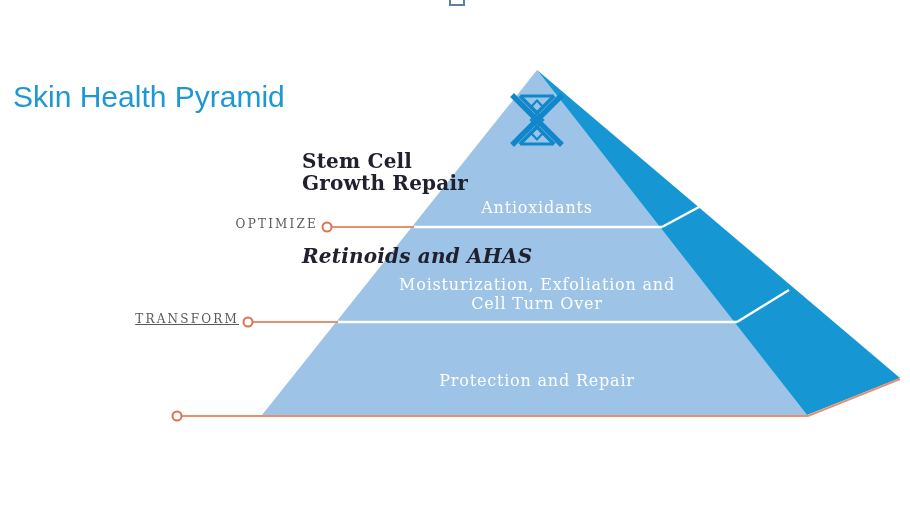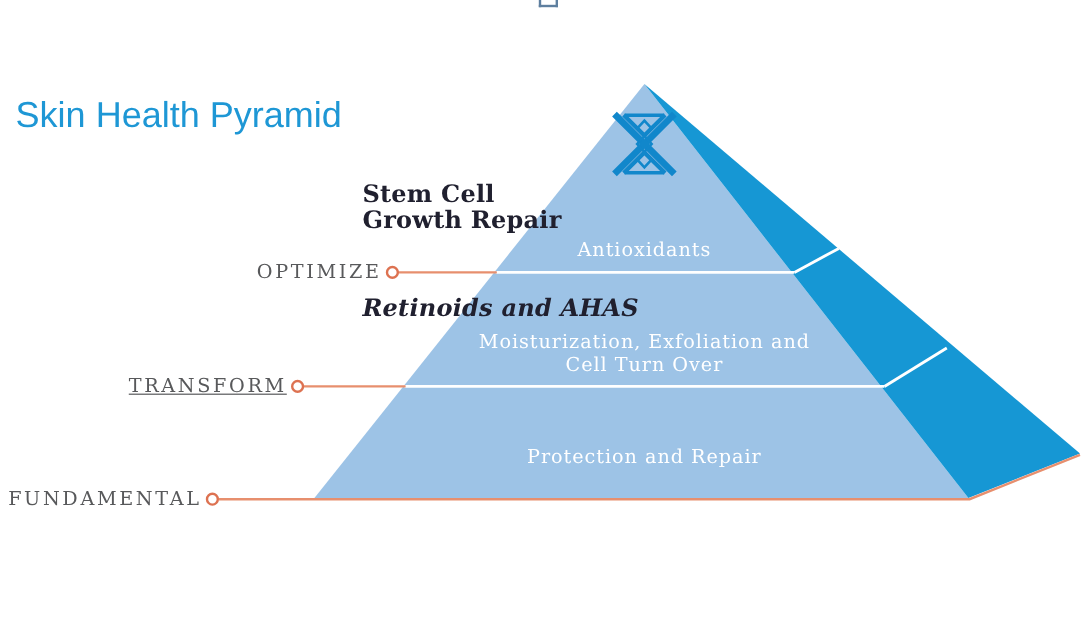--- a/index.html
+++ b/index.html
@@ -21,21 +21,21 @@
     position:absolute; left:302px; width:500px; 
     font-weight:700; color:var(--heading-dark,#20202F);
     font-size:20px; line-height:1.12; letter-spacing:0.2px;
   }
   .tier-sub {
     position:absolute; left:287px; width:500px; text-align:center;
     color:var(--subtitle-white,#FFFFFF); font-size:16px; line-height:1.2;
     letter-spacing:0.8px; font-weight:400;
   }
   .side-label {
-    position:absolute; text-align:center; font-size:16px; letter-spacing:2.2px;
+    position:absolute; text-align:center; font-size:12px; letter-spacing:2.2px;
     color:var(--label-gray,#58595B); white-space:nowrap; font-weight:400;
   }
   .lbl-optimize    { right:592px; top:217px; }
   .lbl-transform   { right:671px; top:312px;text-decoration:underline; }
   .lbl-fundamental { right:742px; top:406px; }
 </style>
 </head>
 <body>
 
 <div class="canvas">
@@ -85,15 +85,14 @@
   <div class="tier-heading" style="top:245px;font-style:italic;">Retinoids and AHAS</div>
   <div class="tier-sub" style="top:275px;">
     <span style="display:block">Moisturization, Exfoliation and</span>
     <span style="display:block">Cell Turn Over</span>
   </div>
 
   <div class="tier-sub" style="top:355px;margin-top:16px;">Protection and Repair</div>
 
   <div class="side-label lbl-optimize">OPTIMIZE</div>
   <div class="side-label lbl-transform">TRANSFORM</div>
-  <div class="side-label lbl-fundamental">FUNDAMENTAL</div>
 
 </div>
 
 </body></html>

